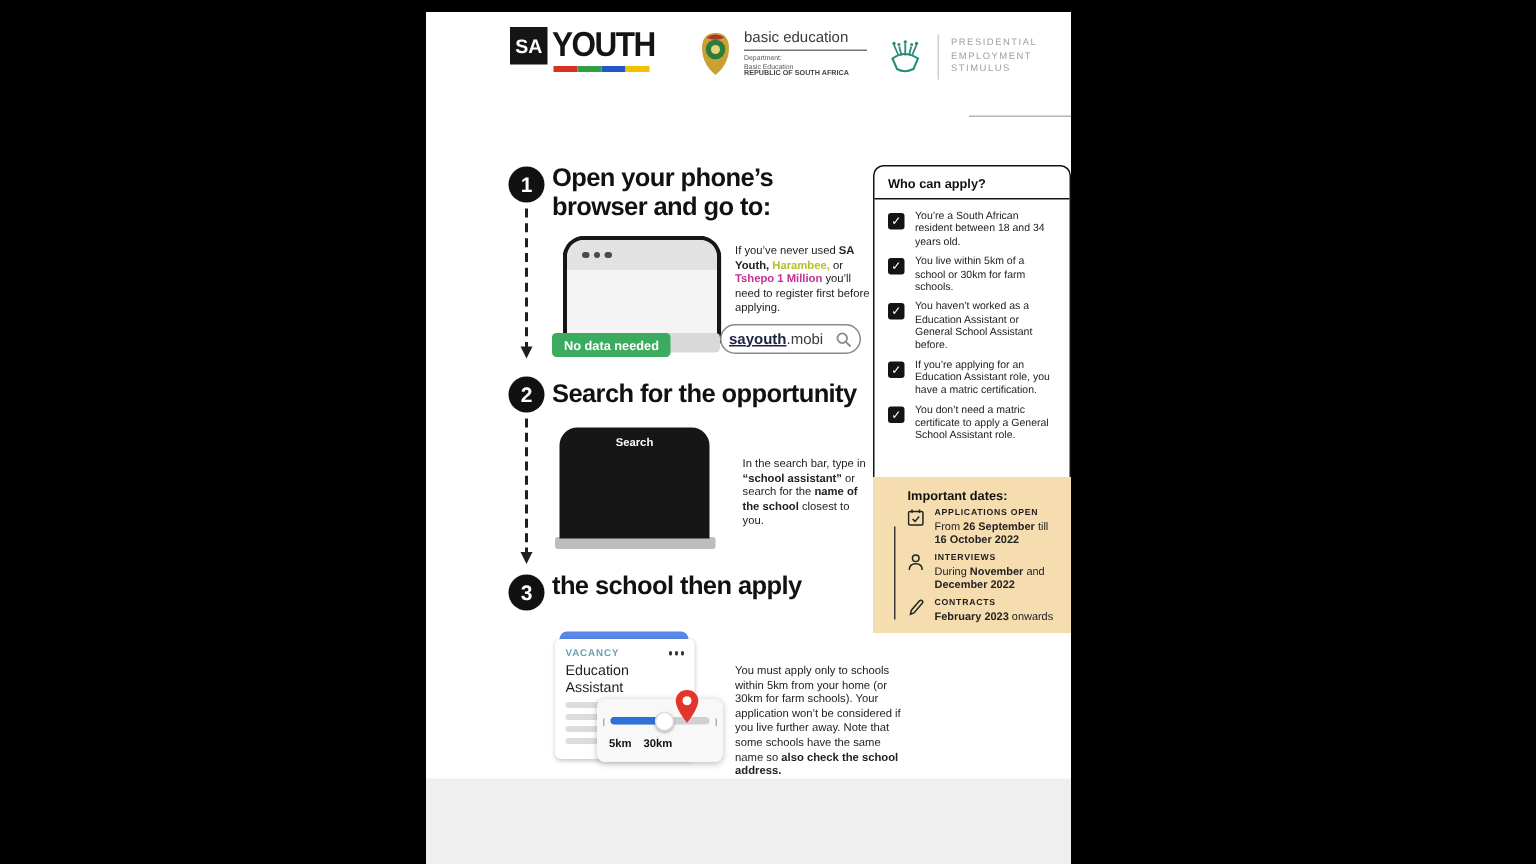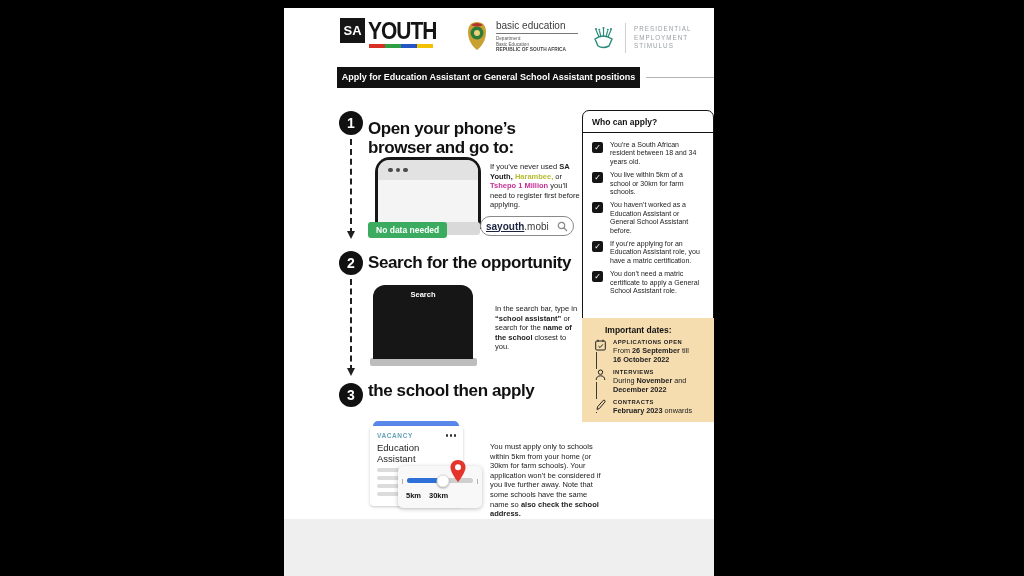--- a/index.html
+++ b/index.html
@@ -31,21 +31,21 @@
   .banner { position:absolute; left:53px; top:59px; width:303px; height:21px; background:#111;
             color:#fff; font-size:9px; font-weight:700; line-height:21px; text-align:center; }
   .banner-line { position:absolute; left:362px; top:69px; width:68px; height:1px; background:#b5b5b5; }
 
   
   .step-circle { position:absolute; width:24px; height:24px; border-radius:50%; background:#111;
                  color:#fff; font-size:14px; font-weight:700; text-align:center; line-height:24px; }
   .c1{left:55px; top:103px;} .c2{left:55px; top:243px;} .c3{left:55px; top:375px;}
   .step-title { position:absolute; font-size:17px; font-weight:700; letter-spacing:-0.4px;
                 color:#111; line-height:18.5px; }
-  .t1{left:84px; top:112px;} .t2{left:84px; top:246px;} .t3{left:84px; top:374px;}
+  .t1{left:84px; top:102px;} .t2{left:84px; top:246px;} .t3{left:84px; top:374px;}
   .connector { position:absolute; width:0; border-left:2px dashed #1f1f1f; }
   .k1{left:66px; top:131px; height:95px;} .k2{left:66px; top:271px; height:92px;}
   .connector::after { content:""; position:absolute; left:-5px; bottom:-9px;
                       border:4px solid transparent; border-top:8px solid #1f1f1f; }
   .side-note { position:absolute; font-size:7.5px; line-height:9.6px; color:#222; }
   .n1{left:206px; top:154px; width:90px;} .n2{left:211px; top:296px; width:86px;} .n3{left:206px; top:434px; width:113px;}
   .b { font-weight:700; }
   .harambee { color:#B4BE2E; font-weight:700; }
   .tshepo { color:#C62F96; font-weight:700; }
 
@@ -116,21 +116,21 @@
   .who-items { padding:8px 8px 0 9px; }
   .who-item { display:flex; gap:7px; margin-bottom:5px; }
   .checkbox { flex:none; width:11px; height:11px; background:#141414; border-radius:2px;
               color:#fff; font-size:8px; line-height:11px; text-align:center; margin-top:1px; }
   .who-text { font-size:7px; line-height:8.4px; color:#222; }
 
   
   .dates-panel { position:absolute; left:298px; top:310px; width:132px; height:104px; background:#F6DDB0; }
   .dates-title { padding:7px 23px 4px; font-size:8.5px; font-weight:700; color:#111; }
   .dates-line { position:absolute; left:14px; top:33px; width:1px; height:62px; background:#3a3a3a; }
-  .date-entry { display:flex; gap:6px; padding-left:12px; margin-bottom:5px; position:relative; }
+  .date-entry { display:flex; gap:6px; padding-left:22px; margin-bottom:5px; position:relative; }
   .date-icon { flex:none; width:13px; display:flex; justify-content:center; background:#F6DDB0; height:13px; z-index:1; }
   .date-label { font-size:5.8px; font-weight:700; letter-spacing:.5px; color:#1c1c1c; margin-bottom:1px; }
   .date-value { font-size:7.3px; line-height:9px; color:#222; }
 
   
   .footer { position:absolute; left:0; top:511px; width:430px; height:57px; background:#efefef; }
 </style>
 </head>
 <body>
 
@@ -183,21 +183,20 @@
       </g>
     </svg>
     <div class="pes-divider"></div>
     <div>
       <div class="pes-line">PRESIDENTIAL</div>
       <div class="pes-line">EMPLOYMENT</div>
       <div class="pes-line">STIMULUS</div>
     </div>
   </div>
 
-  <div class="banner">Apply for Education Assistant or General School Assistant positions</div>
   <div class="banner-line"></div>
 
   <div class="step-circle c1">1</div>
   <div class="step-title t1">
     <div>Open your phone’s</div>
     <div>browser and go to:</div>
   </div>
   <div class="connector k1"></div>
 
   <div class="phone1">

